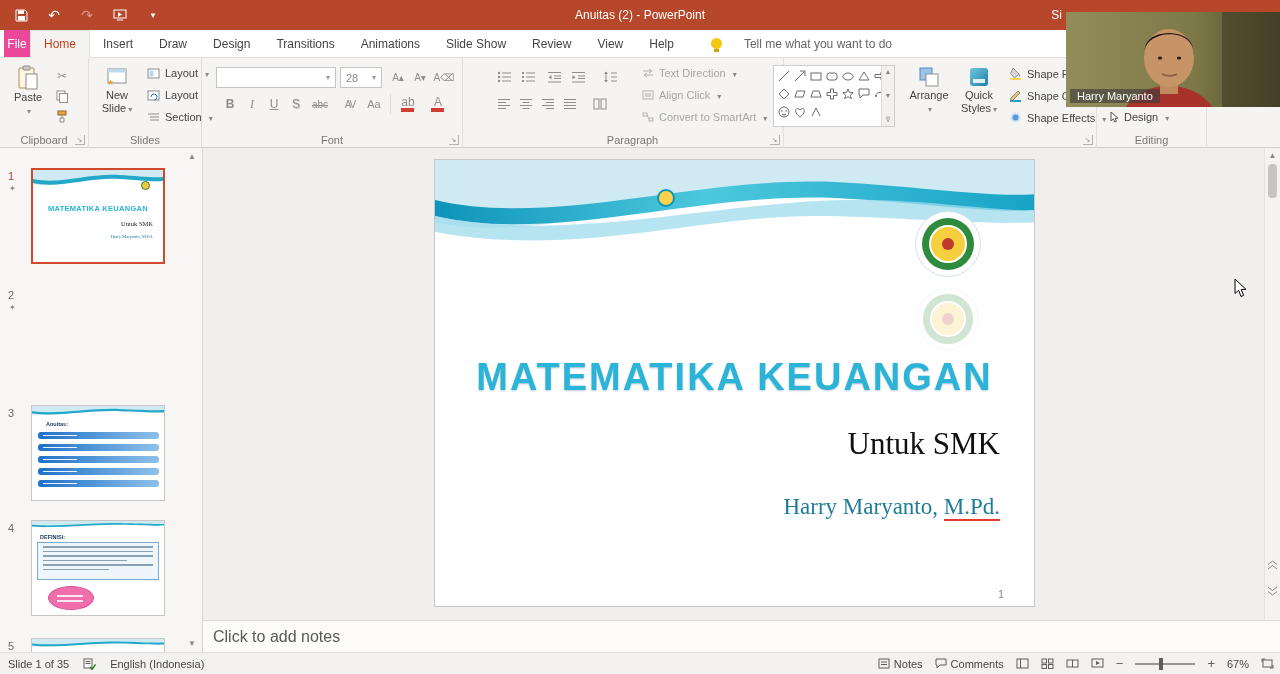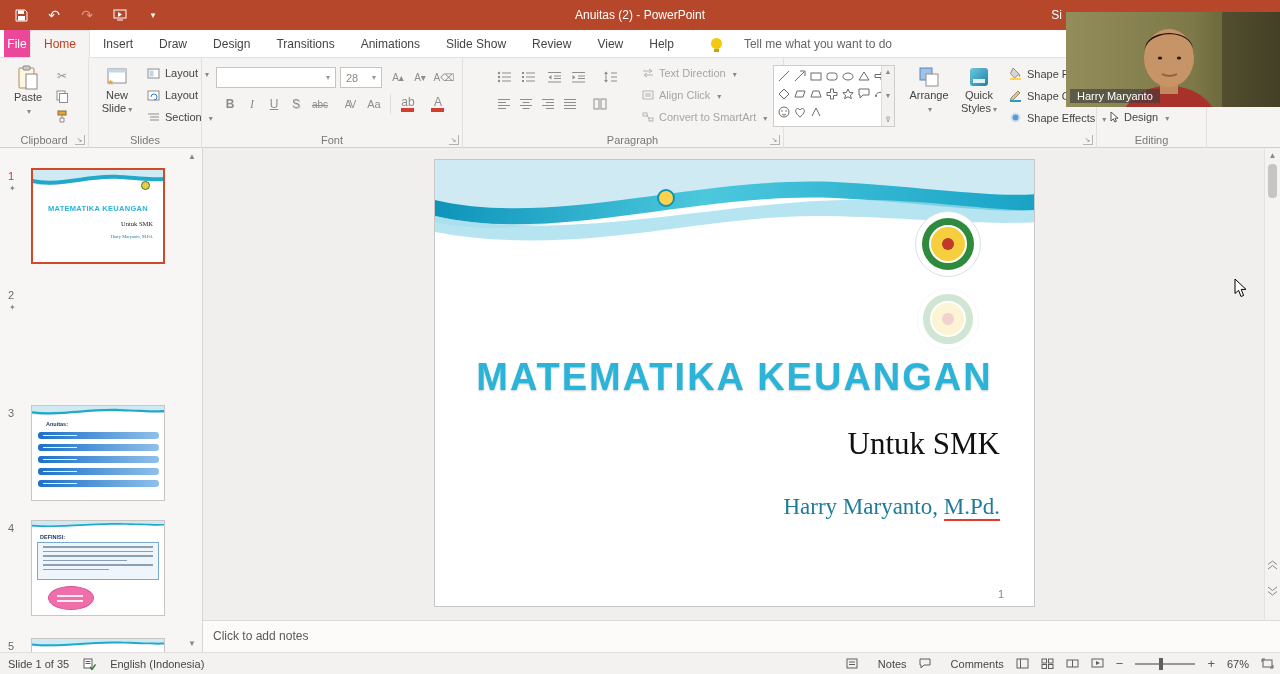--- a/index.html
+++ b/index.html
@@ -105,27 +105,27 @@
 
   
   .vscroll{position:absolute;left:1264px;top:148px;width:16px;height:472px;background:#f4f3f2;border-left:1px solid #e4e2e0}
   .vs-up{position:absolute;top:3px;left:0;width:100%;text-align:center;font-size:8px;color:#8a8886}
   .vs-thumb{position:absolute;top:16px;left:3px;width:9px;height:34px;background:#c7c5c3;border-radius:4px}
   .vs-prev{position:absolute;bottom:50px;left:2px}
   .vs-next{position:absolute;bottom:24px;left:2px}
 
   
   .notes{position:absolute;left:203px;top:620px;width:1077px;height:32px;background:#fcfbfa;border-top:1px solid #dcdad8}
-  .notes .ph{padding-left:10px;line-height:31px;color:#595959;font-size:12px}
+  .notes .ph{padding-left:10px;line-height:31px;color:#595959;font-size:16px}
 
   
   .statusbar{position:absolute;left:0;top:652px;width:1280px;height:22px;background:#f3f2f1;border-top:1px solid #e1dfdd;display:flex;align-items:center;font-size:11px;color:#484644}
   .sb-left{display:flex;gap:14px;padding-left:8px}
   .sb-right{margin-left:auto;display:flex;align-items:center;gap:12px;padding-right:6px}
-  .sb-item{display:flex;align-items:center;gap:20px}
+  .sb-item{display:flex;align-items:center;gap:4px}
   .zoom-track{width:60px;height:2px;background:#9a9896;position:relative}
   .zoom-thumb{position:absolute;left:24px;top:-5px;width:4px;height:12px;background:#605e5c}
 
   
   .webcam{position:absolute;left:1066px;top:12px;width:214px;height:95px;z-index:50;overflow:hidden;background:#7d7847}
   .webcam-label{position:absolute;left:4px;bottom:4px;background:rgba(60,60,60,.62);color:#fff;font-size:11px;padding:1px 7px;z-index:51}
 
   
   .cursor{position:absolute;left:1234px;top:278px;z-index:100}
 </style>

